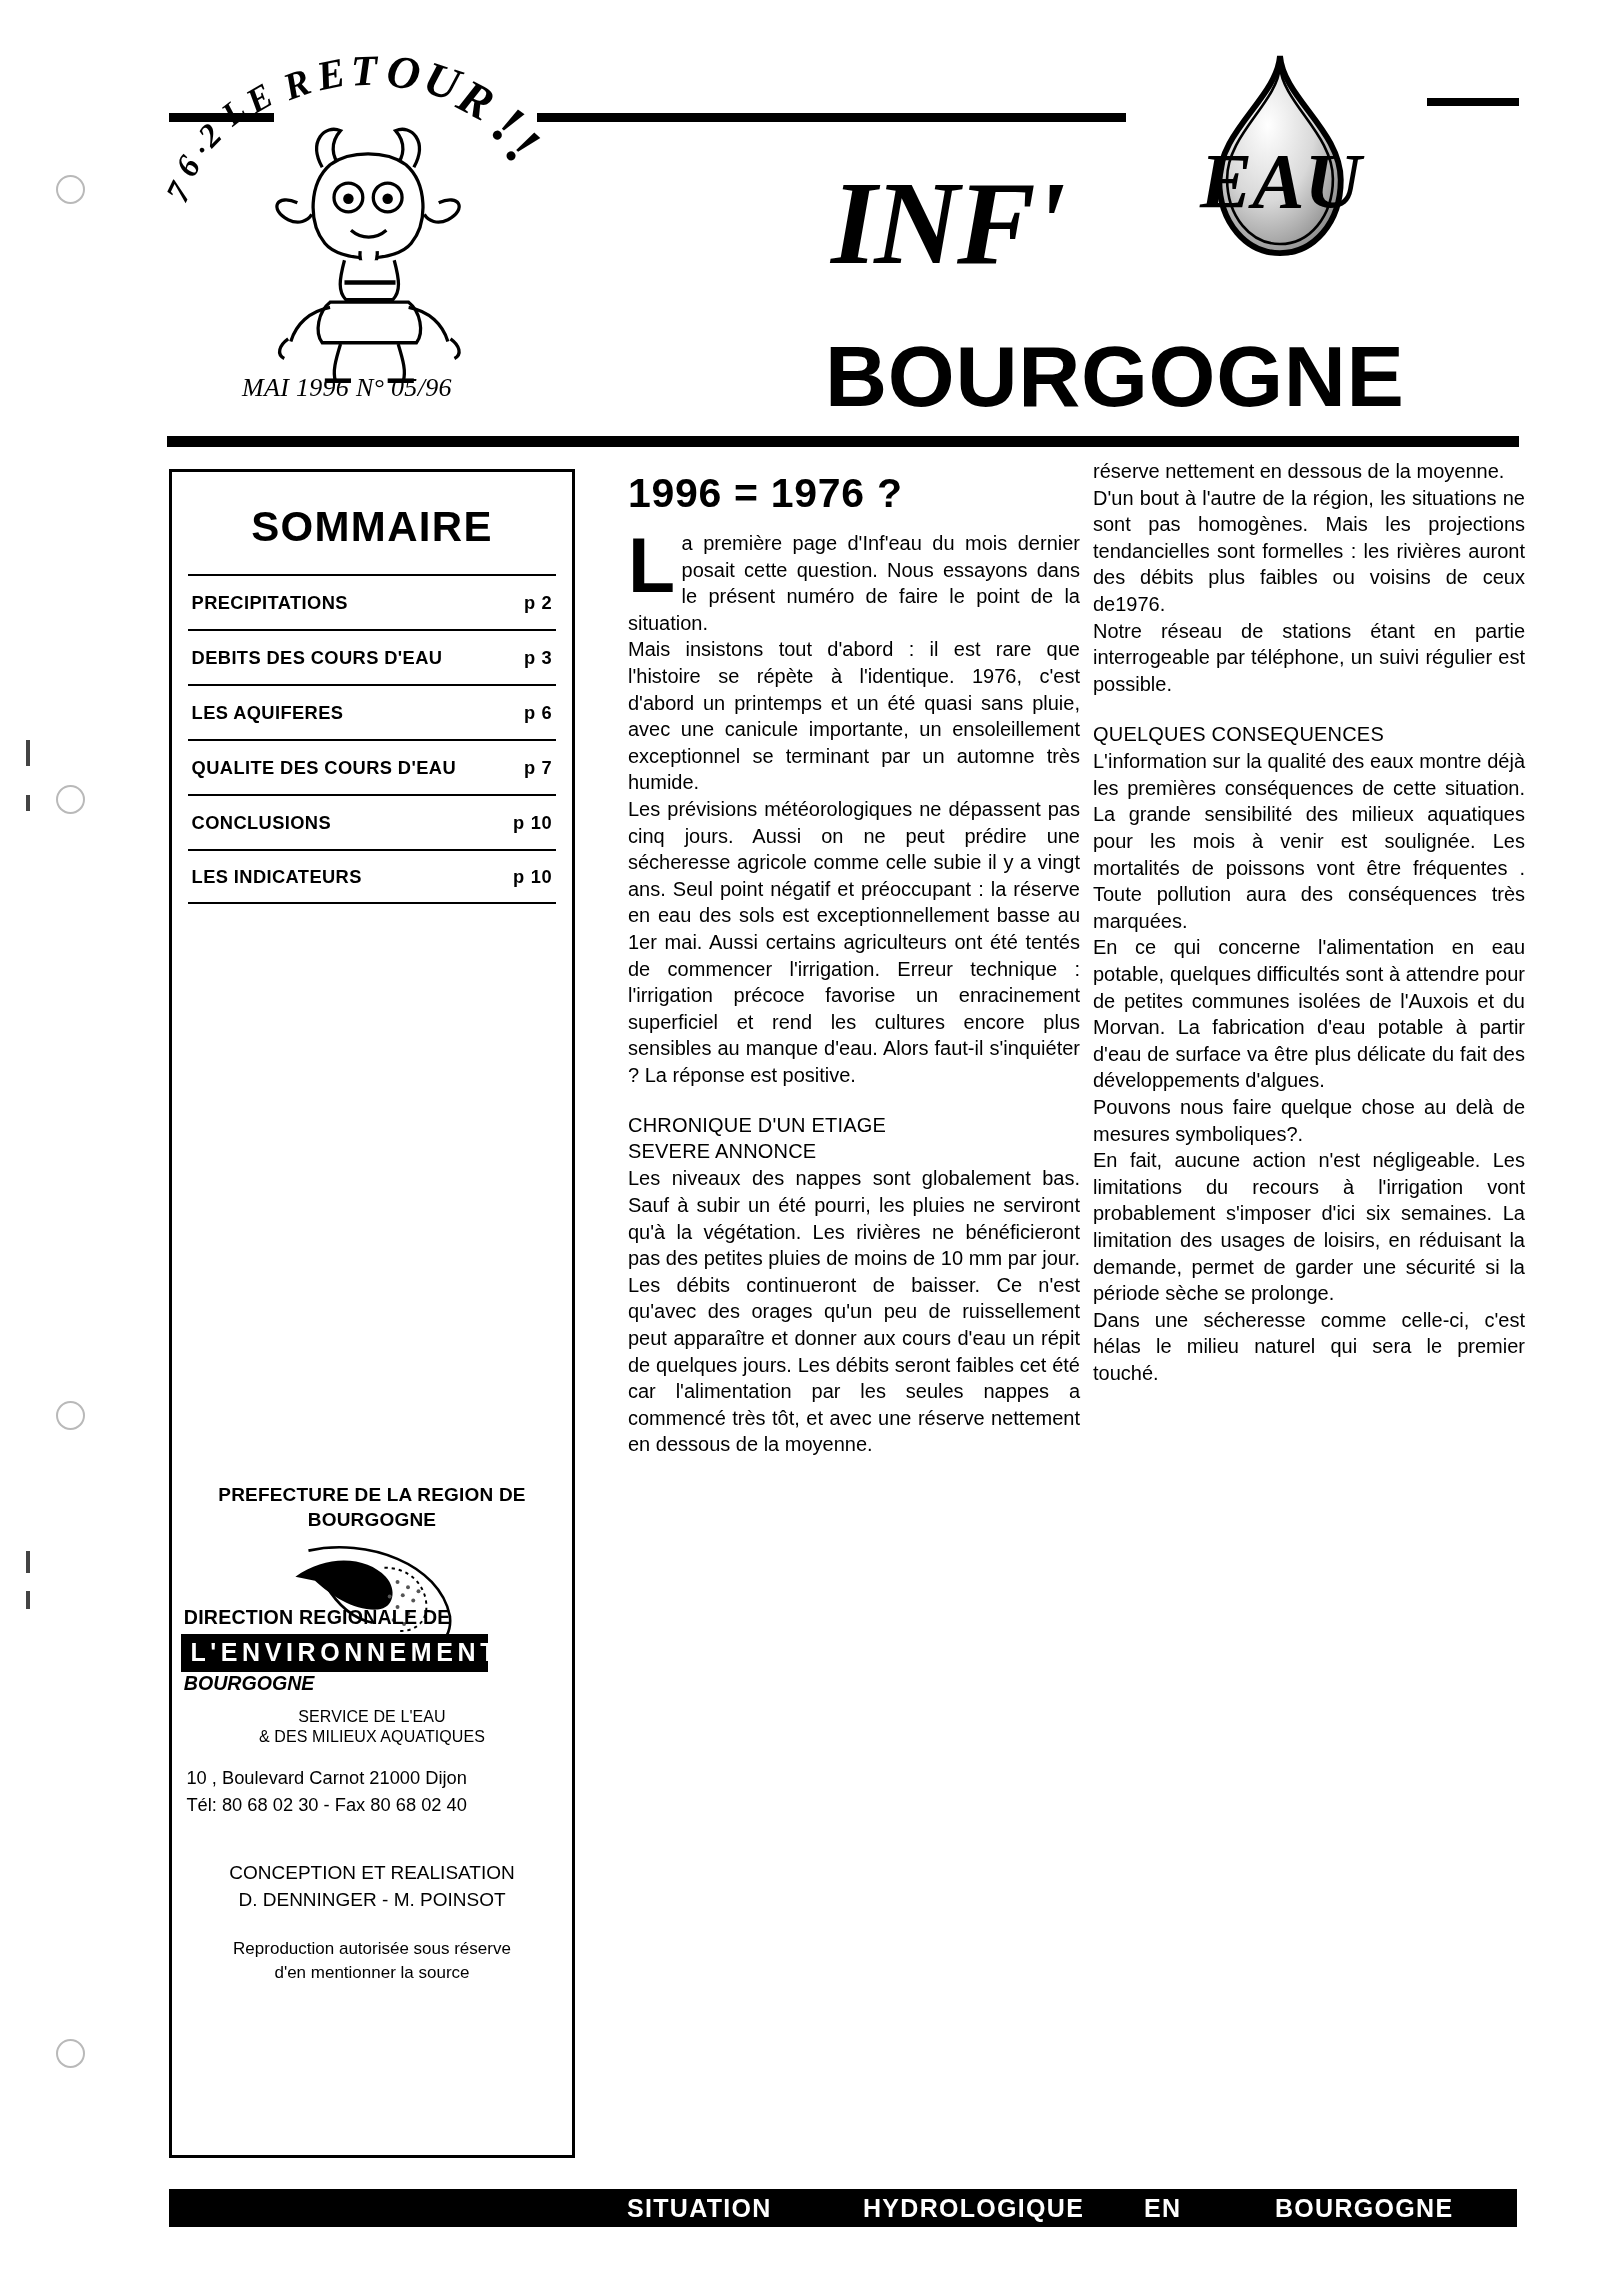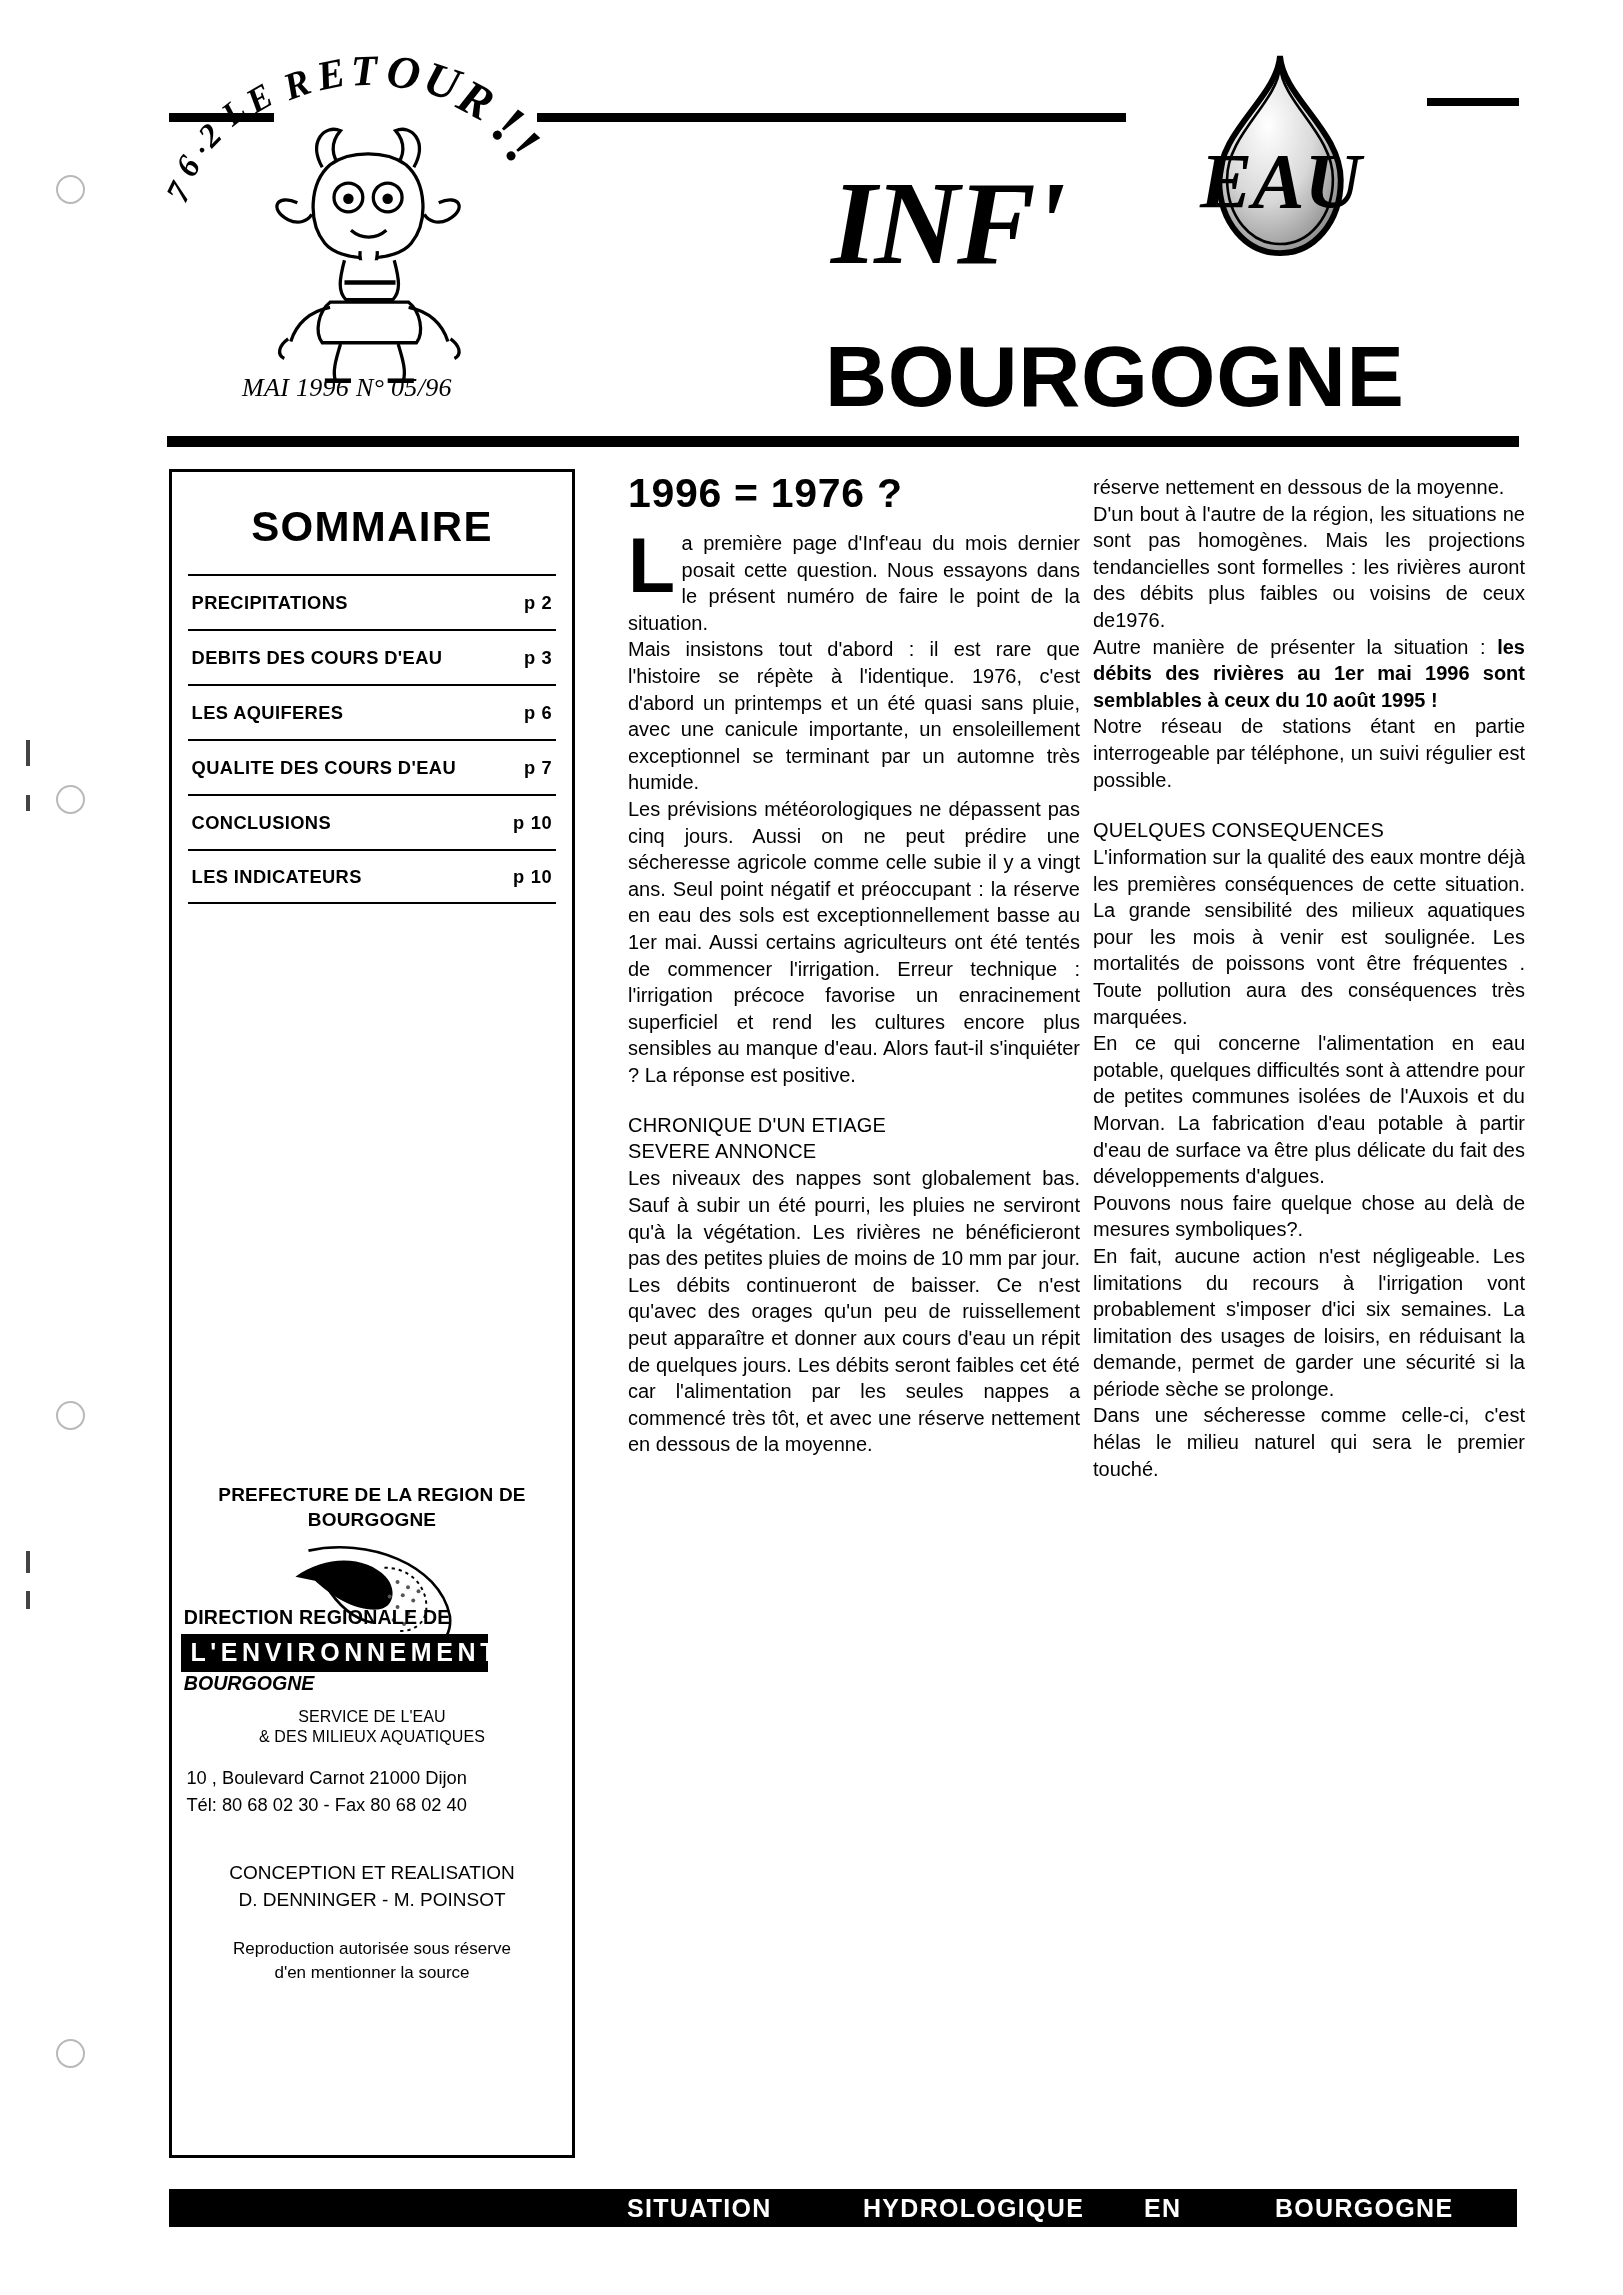--- a/index.html
+++ b/index.html
@@ -148,21 +148,21 @@
   .repro { font-size: 17px; line-height: 1.4; margin-top: 24px; }
 
   
   .headline {
     position: absolute; left: 628px; top: 11.8px;
     font-weight: bold; font-size: 41px; letter-spacing: 0.7px;
   }
 
   .col { position: absolute; top: 0; font-size: 20px; line-height: 1.33; }
   .col.c1 { left: 628px; width: 452px; top: 72px; }
-  .col.c2 { left: 1093px; width: 432px; top: 16px; }
+  .col.c2 { left: 1093px; width: 432px; top: 0px; }
 
   .col p { margin: 0; text-align: justify; }
   .dropcap-para { position: relative; }
   .dropcap {
     float: left;
     font-size: 77px; line-height: 0.82;
     font-weight: bold;
     padding: 3.9px 6.5px 0 0;
     font-family: "Liberation Sans", sans-serif;
   }
@@ -370,23 +370,20 @@
 SEVERE ANNONCE</div>
     <p>Les niveaux des nappes sont globalement bas. Sauf à subir un été pourri, les pluies ne serviront qu'à la végétation. Les rivières ne bénéficieront pas des petites pluies de moins de 10 mm par jour. Les débits continueront de baisser. Ce n'est qu'avec des orages qu'un peu de ruissellement peut apparaître et donner aux cours d'eau un répit de quelques jours. Les débits seront faibles cet été car l'alimentation par les seules nappes a commencé très tôt, et avec une réserve nettement en dessous de la moyenne.</p>
   </div>
 
   <div class="col c2">
 
     <p><span id="cont-text">réserve nettement en dessous de la moyenne.</span></p>
 
     <p>D'un bout à l'autre de la région, les situations ne sont pas homogènes. Mais les projections tendancielles sont formelles : les rivières auront des débits plus faibles ou voisins de ceux de1976.</p>
 
-    <p>
-      <span>Autre manière de présenter la situation : </span><b class="inl">les débits des rivières au 1er mai 1996 sont semblables à ceux du 10 août 1995 !</b>
-    </p>
 
     <p>Notre réseau de stations étant en partie interrogeable par téléphone, un suivi régulier est possible.</p>
 
     <div class="sec-head">QUELQUES CONSEQUENCES</div>
     <p>L'information sur la qualité des eaux montre déjà les premières conséquences de cette situation. La grande sensibilité des milieux aquatiques pour les mois à venir est soulignée. Les mortalités de poissons vont être fréquentes . Toute pollution aura des conséquences très marquées.</p>
     <p>En ce qui concerne l'alimentation en eau potable, quelques difficultés sont à attendre pour de petites communes isolées de l'Auxois et du Morvan. La fabrication d'eau potable à partir d'eau de surface va être plus délicate du fait des développements d'algues.</p>
     <p>Pouvons nous faire quelque chose au delà de mesures symboliques?.</p>
     <p>En fait, aucune action n'est négligeable. Les limitations du recours à l'irrigation vont probablement s'imposer d'ici six semaines. La limitation des usages de loisirs, en réduisant la demande, permet de garder une sécurité si la période sèche se prolonge.</p>
     <p>Dans une sécheresse comme celle-ci, c'est hélas le milieu naturel qui sera le premier touché.</p>
   </div>

